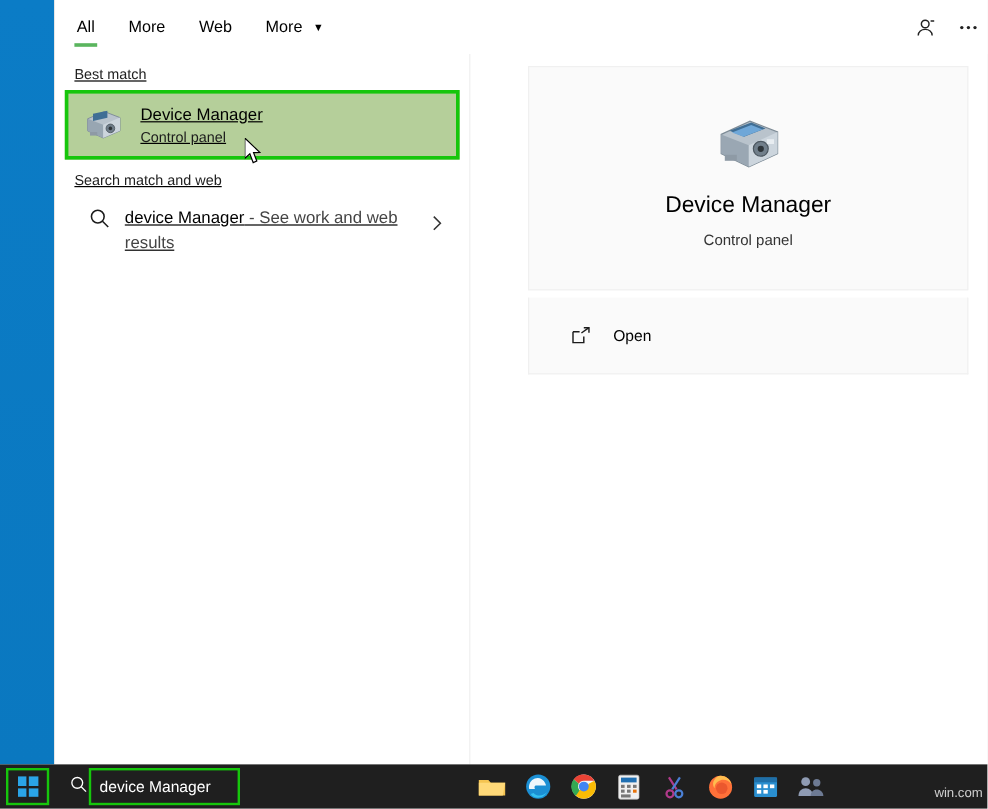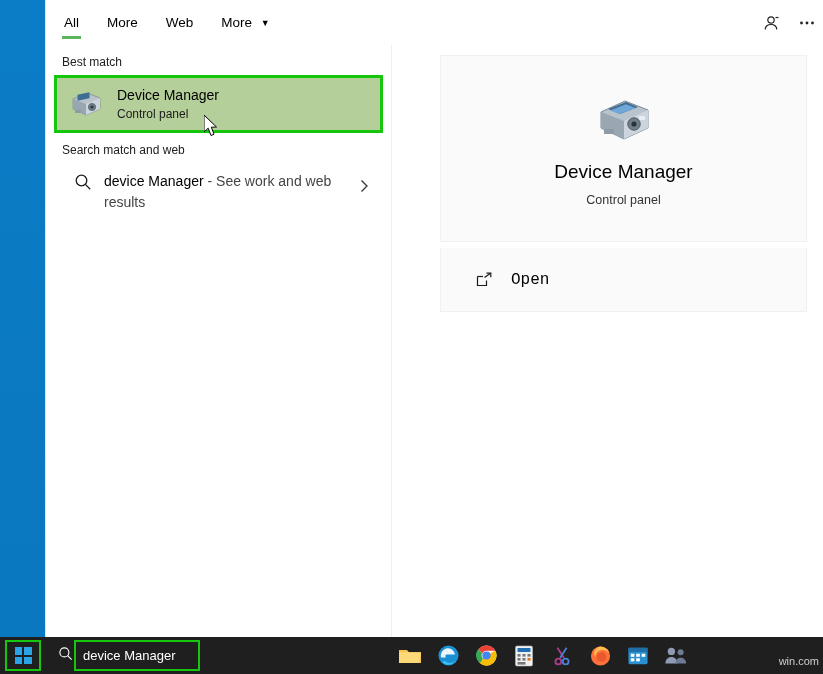--- a/index.html
+++ b/index.html
@@ -96,20 +96,21 @@
     color: #222;
   }
   
   .results-col {
     position: absolute;
     left: 0;
     top: 45px;
     width: 345px;
     bottom: 0;
     background: #ffffff;
+    text-decoration: underline;
   }
   .section-header {
     font-size: 12px;
     color: #202020;
     padding: 10px 0 6px 16px;
     font-weight: normal;
   }
   .best-match-row {
     position: relative;
     margin: 0 8px 0 8px;
@@ -228,23 +229,22 @@
     border: 1px solid #f0f0f0;
     border-top: none;
     display: flex;
     align-items: center;
     padding-left: 32px;
     box-sizing: border-box;
   }
   .action-item {
     display: flex;
     align-items: center;
-    font-size: 16px;
+    font-size: 13px;
     color: #000;
-    font-family: Liberation Mono, monospace;
   }
   .action-icon {
     width: 22px;
     height: 18px;
     margin-right: 16px;
     display: flex;
     align-items: center;
     justify-content: center;
   }
   

